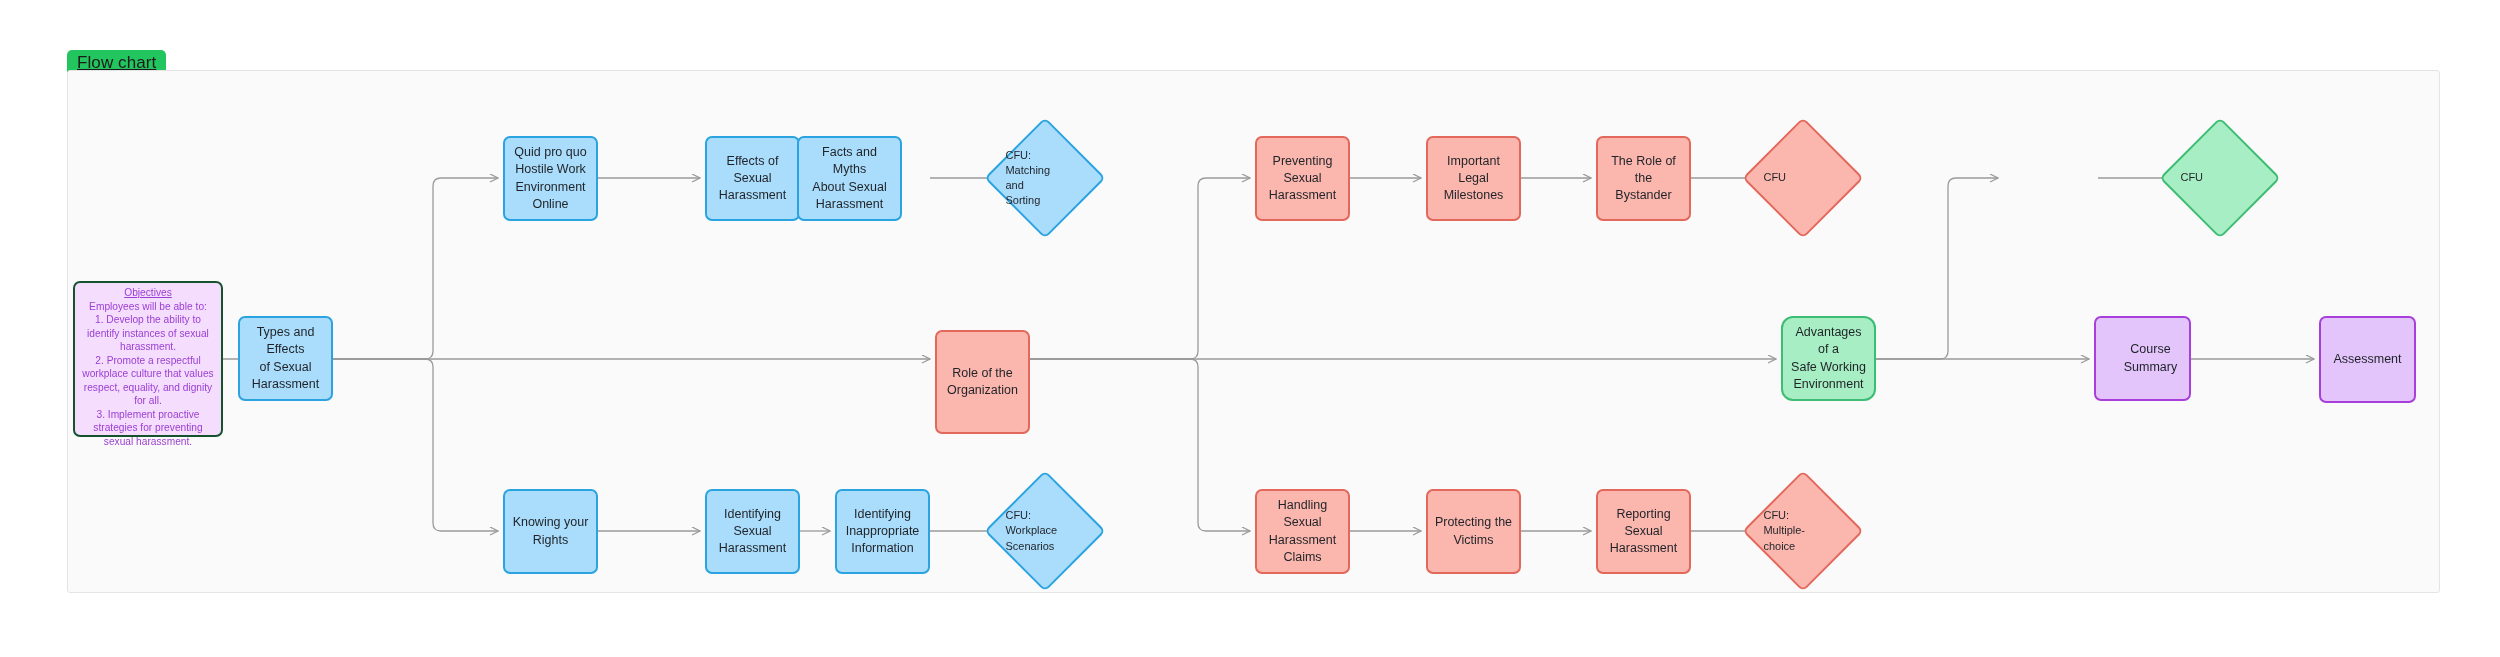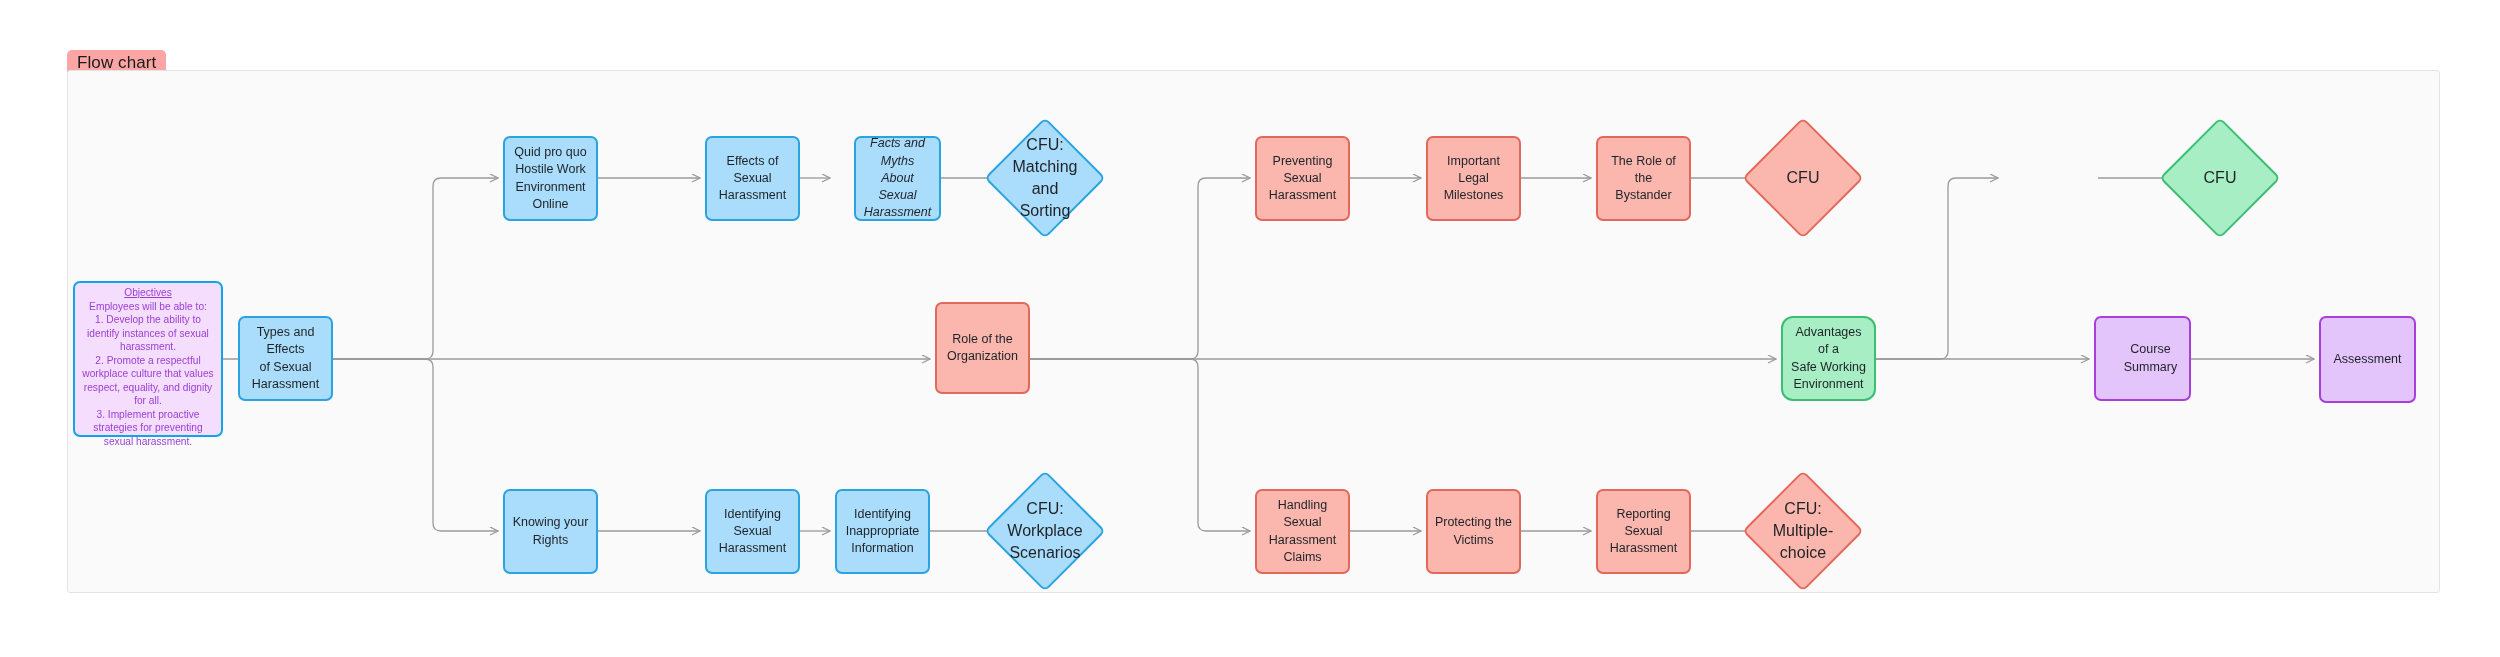--- a/index.html
+++ b/index.html
@@ -7,26 +7,27 @@
     width: 2500px; height: 657px;
     background: #ffffff;
     font-family: "Liberation Sans", sans-serif;
     overflow: hidden;
   }
   #root { position: relative; width: 2500px; height: 657px; }
 
   
   .chip {
     position: absolute; left: 67px; top: 50px;
-    background: #fca5a5; color: #1b1b1b;
+    background: #22c55e; color: #1b1b1b;
     border-radius: 5px;
     padding: 4px 10px 5px 10px;
     font-size: 17px; line-height: 1;
     letter-spacing: .1px;
     white-space: nowrap;
+    text-decoration: underline;
   }
 
   
   .canvas {
     position: absolute;
     left: 67px; top: 70px;
     width: 2373px; height: 523px;
     background: #fafafa;
     border: 1px solid #e4e4e4;
     border-radius: 3px;
@@ -62,31 +63,30 @@
     display: flex; align-items: center; justify-content: center;
   }
   .diamond .dshape {
     position: absolute; left: 0; top: 0; width: 100%; height: 100%;
     transform: rotate(45deg);
     border-width: 2px; border-style: solid;
     border-radius: 6px;
   }
   .diamond .dlabel {
     position: relative; z-index: 2;
-    text-align: center;
-    font-size: 16px; line-height: 1.38;
+    font-size: 11px; line-height: 1.38;
     color: #1f2328;
     white-space: pre-line;
     width: 92%;
   }
 
   
   .objectives {
     position: absolute;
-    background: #f4ddfd; border: 2px solid #0ea5e9;
+    background: #f4ddfd; border: 2px solid #14532d;
     border-radius: 7px;
     color: #9b3fd4;
     font-size: 10.2px;
     line-height: 1.32;
     text-align: center;
     padding: 9px 6px 7px 6px;
     display: flex; align-items: center; justify-content: center;
   }
   .objectives .obody { width: 100%; white-space: pre-line; }
   .objectives .otitle { text-decoration: underline; display: block; margin-bottom: 1px; }
@@ -163,21 +163,21 @@
 Hostile Work
 Environment
 Online</span>
     </div>
 
     <div class="node blue" style="left:637px; top:65px; width:95px; height:85px;">
       <span>Effects of Sexual
 Harassment</span>
     </div>
 
-    <div class="node blue" style="left:786px; top:65px; width:87px; height:85px;font-style:italic;">
+    <div class="node blue" style="left:729px; top:65px; width:105px; height:85px;">
       <span>Facts and Myths
 About Sexual
 Harassment</span>
     </div>
 
     <div class="diamond" style="left:934px; top:64px; width:86px; height:86px;">
       <div class="dshape blue"></div>
       <div class="dlabel">CFU:
 Matching
 and
@@ -200,21 +200,21 @@
 Information</span>
     </div>
 
     <div class="diamond" style="left:934px; top:417px; width:86px; height:86px;">
       <div class="dshape blue"></div>
       <div class="dlabel">CFU:
 Workplace
 Scenarios</div>
     </div>
 
-    <div class="node red" style="left:867px; top:231px; width:95px; height:92px;">
+    <div class="node red" style="left:867px; top:259px; width:95px; height:104px;">
       <span>Role of the
 Organization</span>
     </div>
 
     <div class="node red" style="left:1187px; top:65px; width:95px; height:85px;">
       <span>Preventing Sexual
 Harassment</span>
     </div>
 
     <div class="node red" style="left:1358px; top:65px; width:95px; height:85px;">

